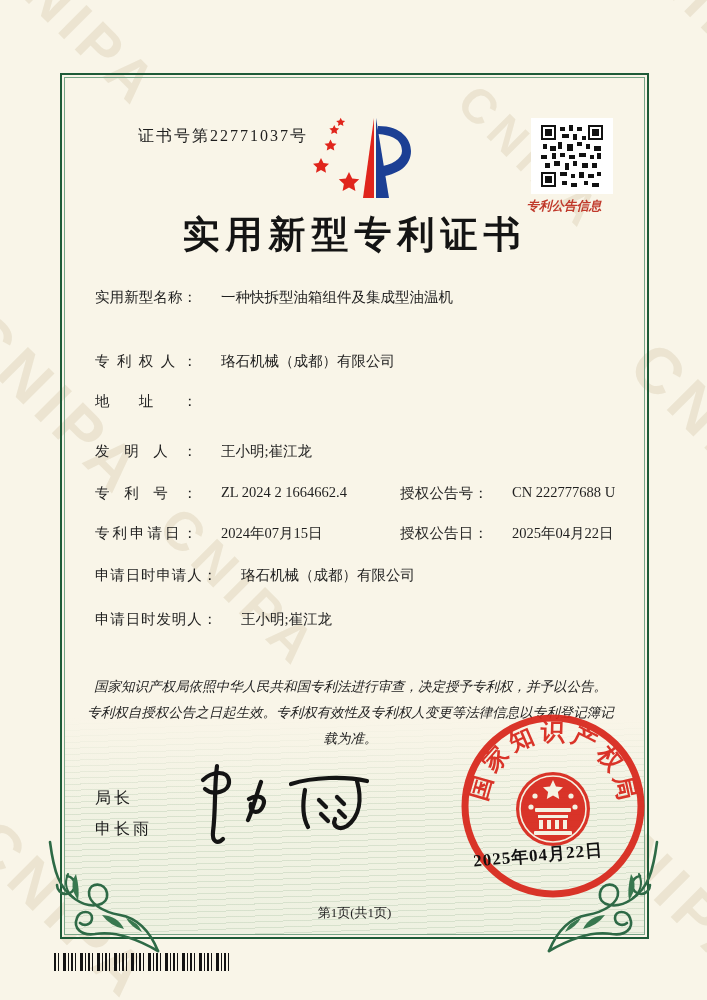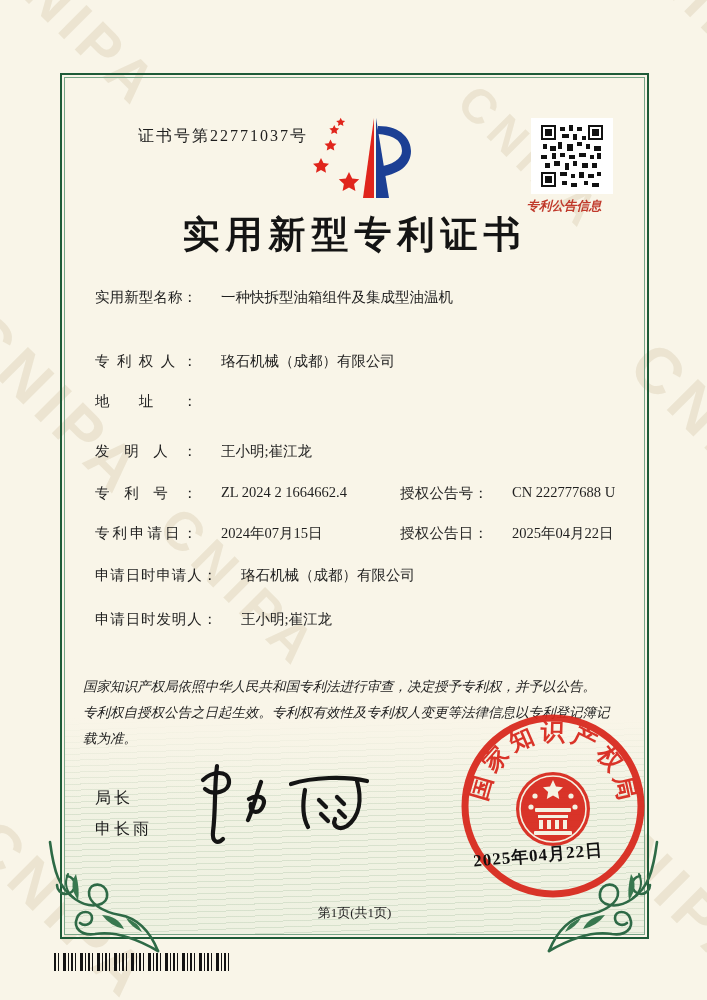--- a/index.html
+++ b/index.html
@@ -57,21 +57,21 @@
   .row .lab.wide { width:122px; }
   .row .val { margin-left:24px; }
   .row .val.block { width:432px; line-height:24px; }
   .rgt { position:absolute; left:305px; top:0; display:flex; }
   .rgt .lab { width:88px; text-align:justify; text-align-last:justify; }
   .r1{top:210px} .r2{top:274px} .r3{top:314px} .r4{top:364px}
   .r5{top:406px} .r6{top:446px} .r7{top:488px} .r8{top:532px}
   
   .decl {
     position:absolute; left:18px; right:26px; top:596px; z-index:3;
-    font-size:13.5px; font-style:italic; line-height:26px; color:#222;
+    text-align:center; font-size:13.5px; font-style:italic; line-height:26px; color:#222;
   }
   
   .officer { position:absolute; left:30px; top:704px; z-index:4;
     font-family:"Liberation Sans","DejaVu Sans",sans-serif; font-size:16px; color:#1a1a1a; letter-spacing:3px; line-height:31px; }
   .signature { position:absolute; left:122px; top:676px; width:212px; height:102px; z-index:4; }
   
   .seal { position:absolute; left:392px; top:632px; width:192px; height:192px; z-index:3; opacity:0.93; }
   .seal-date {
     position:absolute; left:408px; top:764px; width:172px; z-index:5;
     font-size:17px; font-weight:700; color:#111; transform:rotate(-5deg); letter-spacing:1px;

